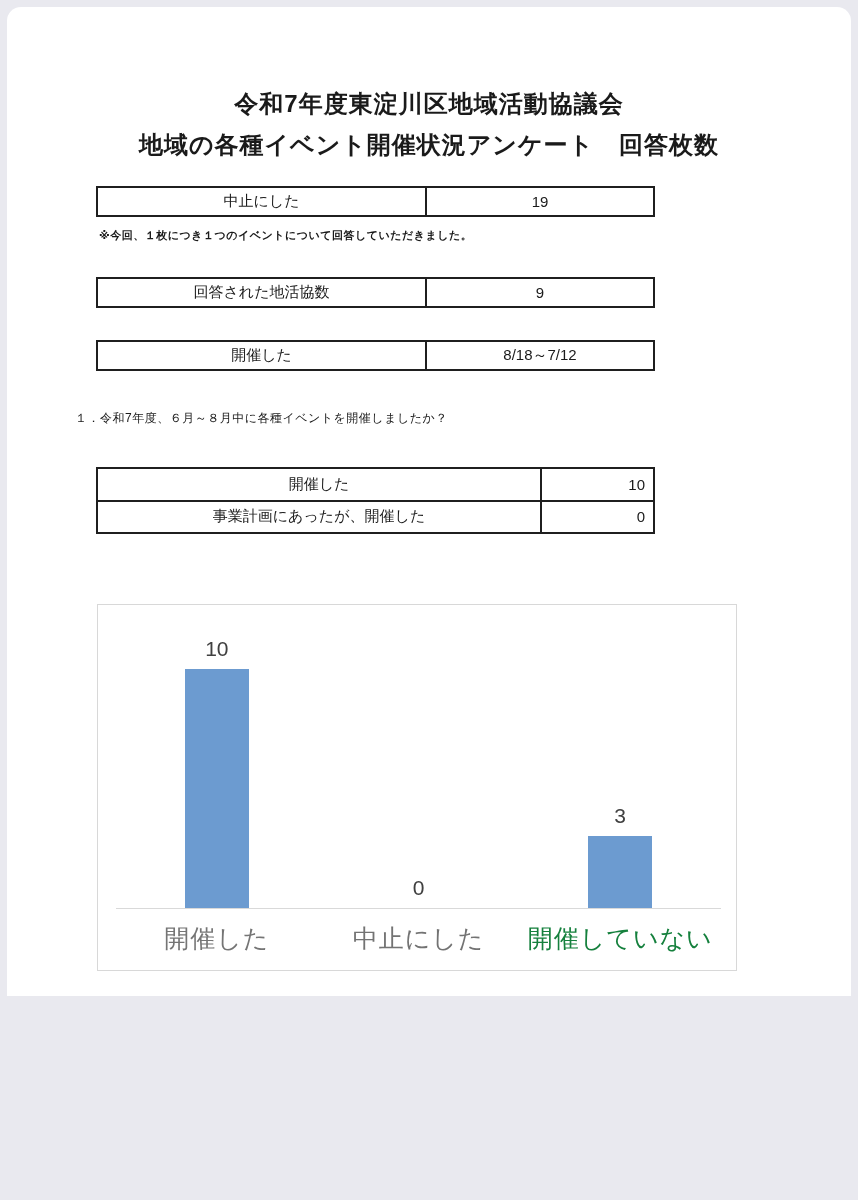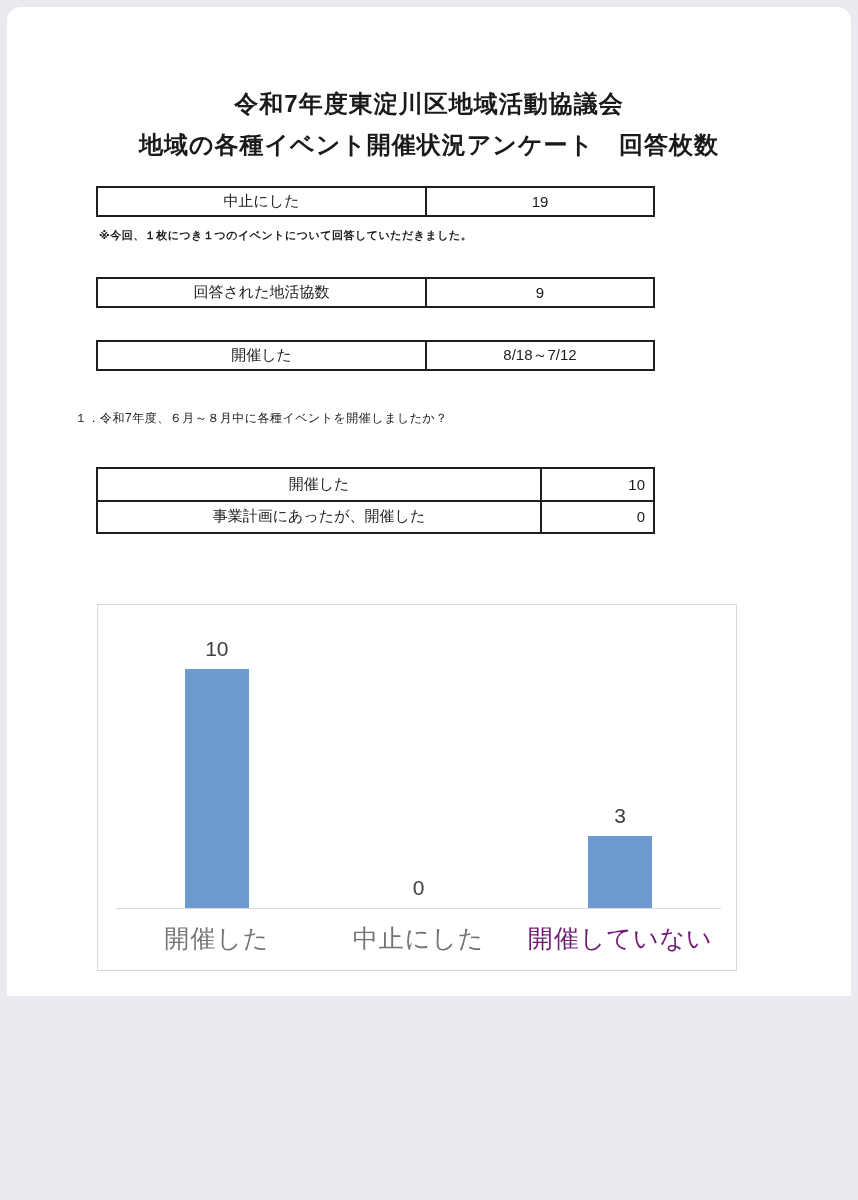--- a/index.html
+++ b/index.html
@@ -209,19 +209,19 @@
       </div>
       <div class="slot">
         <div class="value-label" style="bottom: 79.7px; color: rgb(64, 64, 64);">3</div>
         <div class="bar" style="height: 71.7px; background: rgb(108, 155, 208);"></div>
       </div>
     </div>
     <div class="axis-line" style="background: rgb(217, 217, 217);"></div>
     <div class="cat-labels">
       <div class="cat-label" style="color: rgb(117, 117, 117);">開催した</div>
       <div class="cat-label" style="color: #737373;">中止にした</div>
-      <div class="cat-label" style="color: #701a75; text-align: center;">開催していない</div>
+      <div class="cat-label" style="color: #15803d; text-align: center;">開催していない</div>
     </div>
   </div>
 
   <div class="page-number">1</div>
 
 </div>
 
 </body></html>

